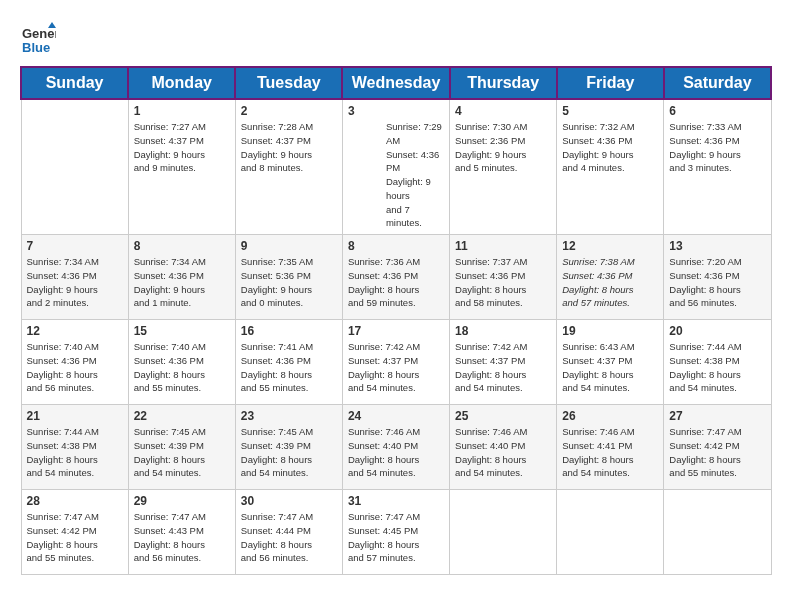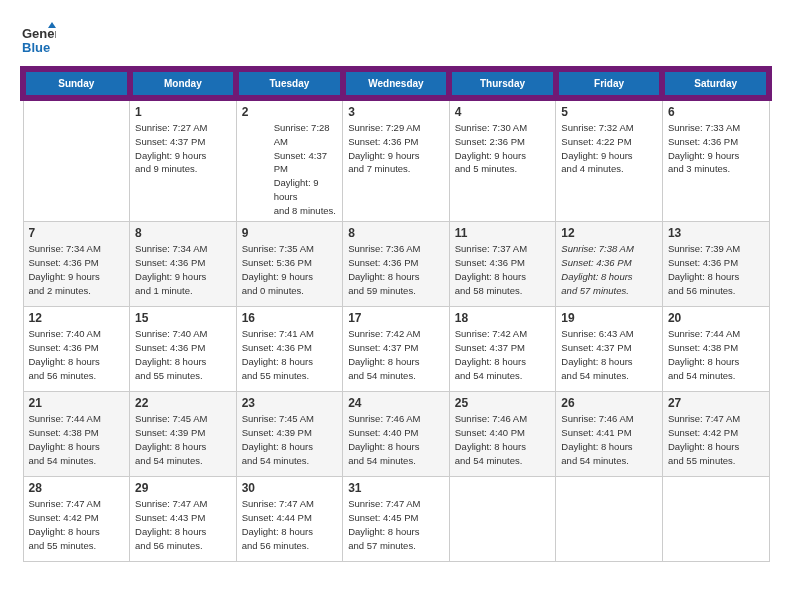--- a/index.html
+++ b/index.html
@@ -38,24 +38,24 @@
       color: #555;
     }
     table {
       width: 100%;
       border-collapse: collapse;
       table-layout: fixed;
     }
     thead th {
       background-color: #1a6eb5;
       color: #fff;
-      font-size: 10px;
+      font-size: 16px;
       padding: 6px 4px;
       text-align: center;
-      border: 6px solid #701a75;
+      border: 2px solid #701a75;
     }
     tbody td {
       vertical-align: top;
       border: 1px solid #ccc;
       padding: 4px 5px;
       font-size: 9.5px;
       color: #333;
       height: 85px;
     }
     tbody tr:nth-child(even) td {
@@ -109,43 +109,43 @@
         <td></td>
         <td>
           <span class="day-num">1</span>
           <div class="cell-text" style="white-space: pre-line;">Sunrise: 7:27 AM
 Sunset: 4:37 PM
 Daylight: 9 hours
 and 9 minutes.</div>
         </td>
         <td>
           <span class="day-num">2</span>
-          <div class="cell-text" style="white-space: pre-line; margin-left: 32px;">Sunrise: 7:28 AM
+          <div class="cell-text" style="white-space: pre-line;">Sunrise: 7:28 AM
 Sunset: 4:37 PM
 Daylight: 9 hours
 and 8 minutes.</div>
         </td>
         <td>
           <span class="day-num">3</span>
-          <div class="cell-text" style="white-space: pre-line;">Sunrise: 7:29 AM
+          <div class="cell-text" style="white-space: pre-line; margin-left: 38px;">Sunrise: 7:29 AM
 Sunset: 4:36 PM
 Daylight: 9 hours
 and 7 minutes.</div>
         </td>
         <td>
           <span class="day-num">4</span>
           <div class="cell-text" style="white-space: pre-line;">Sunrise: 7:30 AM
 Sunset: 2:36 PM
 Daylight: 9 hours
 and 5 minutes.</div>
         </td>
         <td>
           <span class="day-num">5</span>
           <div class="cell-text" style="white-space: pre-line;">Sunrise: 7:32 AM
-Sunset: 4:22 PM
+Sunset: 4:36 PM
 Daylight: 9 hours
 and 4 minutes.</div>
         </td>
         <td>
           <span class="day-num">6</span>
           <div class="cell-text" style="white-space: pre-line;">Sunrise: 7:33 AM
 Sunset: 4:36 PM
 Daylight: 9 hours
 and 3 minutes.</div>
         </td>
@@ -188,21 +188,21 @@
         </td>
         <td>
           <span class="day-num">12</span>
           <div class="cell-text" style="white-space: pre-line; font-style: italic;">Sunrise: 7:38 AM
 Sunset: 4:36 PM
 Daylight: 8 hours
 and 57 minutes.</div>
         </td>
         <td>
           <span class="day-num">13</span>
-          <div class="cell-text" style="white-space: pre-line;">Sunrise: 7:39 AM
+          <div class="cell-text" style="white-space: pre-line;">Sunrise: 7:20 AM
 Sunset: 4:36 PM
 Daylight: 8 hours
 and 56 minutes.</div>
         </td>
       </tr>
       <tr>
         <td>
           <span class="day-num">12</span>
           <div class="cell-text" style="white-space: pre-line;">Sunrise: 7:40 AM
 Sunset: 4:36 PM

